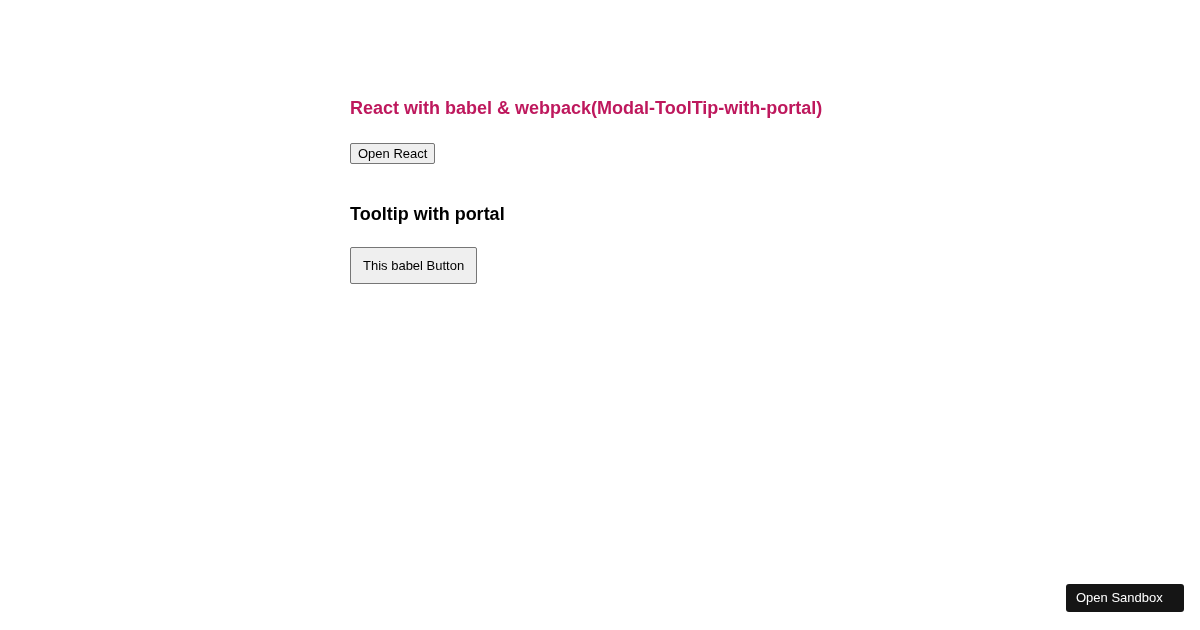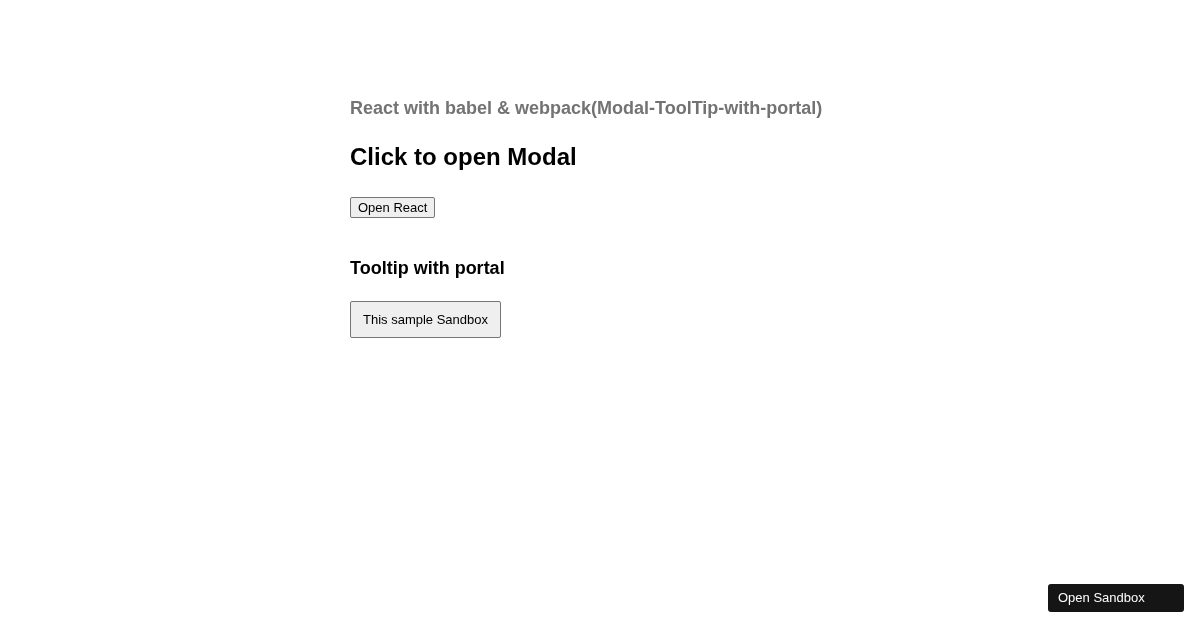--- a/index.html
+++ b/index.html
@@ -15,21 +15,21 @@
       position: relative;
     }
     .content {
       margin-left: 350px;
       padding-top: 98px;
     }
     .heading-1 {
       font-size: 18px;
       font-weight: bold;
       margin: 0 0 24px 0;
-      color: #737373;
+      color: #be185d;
     }
     .heading-2 {
       font-size: 24px;
       font-weight: bold;
       margin: 0 0 26px 0;
       color: #000;
     }
     .heading-3 {
       font-size: 18px;
       font-weight: bold;
@@ -60,28 +60,27 @@
     .open-sandbox {
       position: absolute;
       bottom: 18px;
       right: 16px;
       background: #151515;
       color: #ffffff;
       font-size: 13px;
       padding: 6px 10px;
       border-radius: 3px;
       cursor: pointer;
-      width: 136px;
+      width: 118px;
       line-height: 1.25;
     }
   </style>
 </head>
 <body>
 
 <div class="content">
   <h3 class="heading-1">React with babel &amp; webpack(Modal-ToolTip-with-portal)</h3>
-  <h2 class="heading-2">Click to open Modal</h2>
   <button class="open-modal-btn">Open React</button>
   <h3 class="heading-3">Tooltip with portal</h3>
-  <button class="sample-btn">This sample Sandbox</button>
+  <button class="sample-btn">This babel Button</button>
 </div>
 
 <div class="open-sandbox">Open Sandbox</div>
 
 </body></html>

